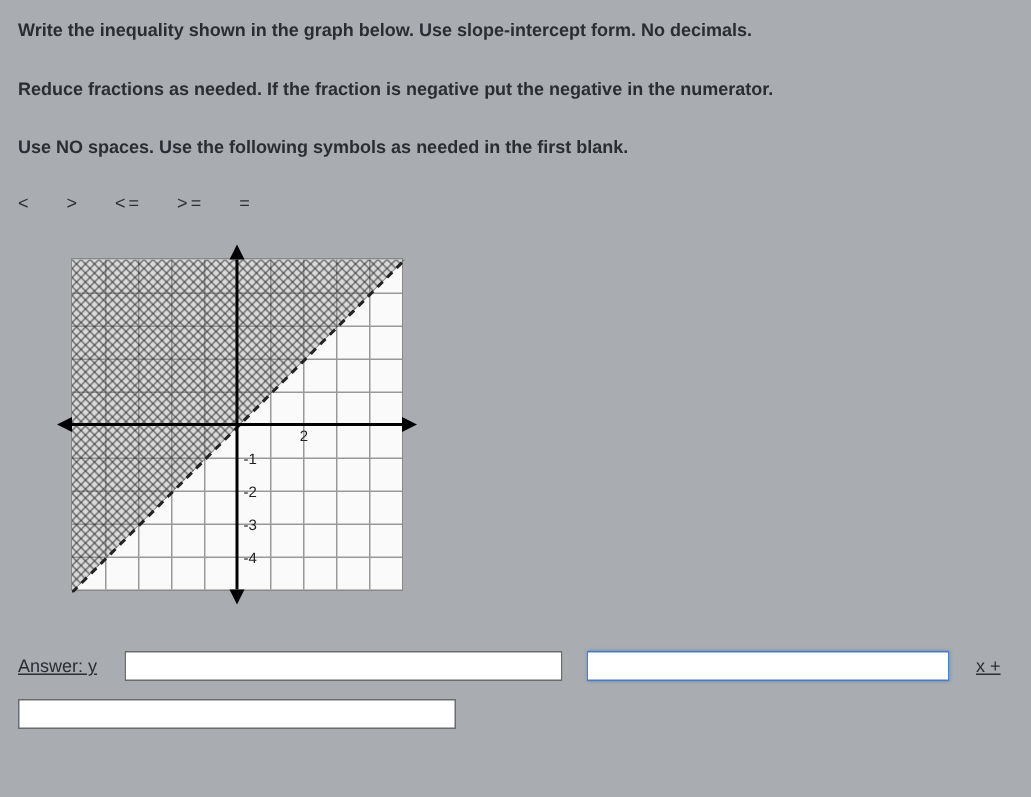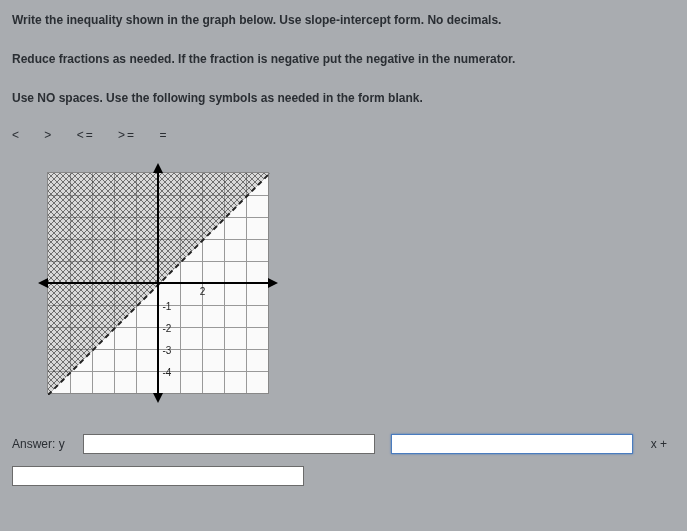--- a/index.html
+++ b/index.html
@@ -111,20 +111,21 @@
     .axis-label {
       position: absolute;
       font-size: 10px;
       color: #222;
     }
     .answer-row {
       display: flex;
       align-items: center;
       flex-wrap: wrap;
       gap: 16px;
+      text-decoration: underline;
     }
     .answer-label {
       font-size: 12px;
       margin-right: 2px;
     }
     .input-field {
       height: 20px;
       border: 1px solid #6b6b6b;
       background: #fff;
       padding: 1px 4px;
@@ -154,21 +155,21 @@
       top: 0;
       left: 0;
       pointer-events: none;
     }
   </style>
 </head>
 <body>
 
 <div class="instruction">Write the inequality shown in the graph below.  Use slope-intercept form.  No decimals.</div>
 <div class="instruction">Reduce fractions as needed.  If the fraction is negative put the negative in the numerator.</div>
-<div class="instruction">Use NO spaces.  Use the following symbols as needed in the form blank.</div>
+<div class="instruction">Use NO spaces.  Use the following symbols as needed in the first blank.</div>
 
 <div class="symbols">
   <span>&lt;</span>
   <span>&gt;</span>
   <span>&lt;=</span>
   <span>&gt;=</span>
   <span>=</span>
 </div>
 
 <div class="graph-container">

